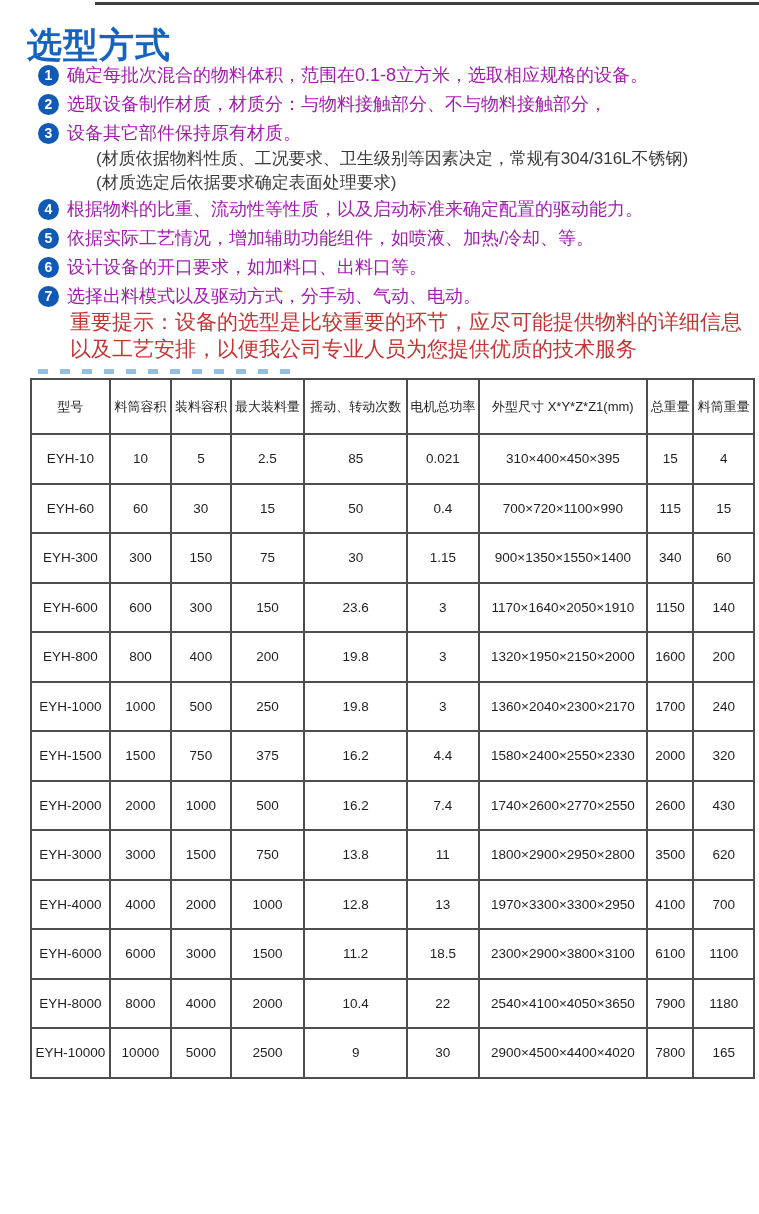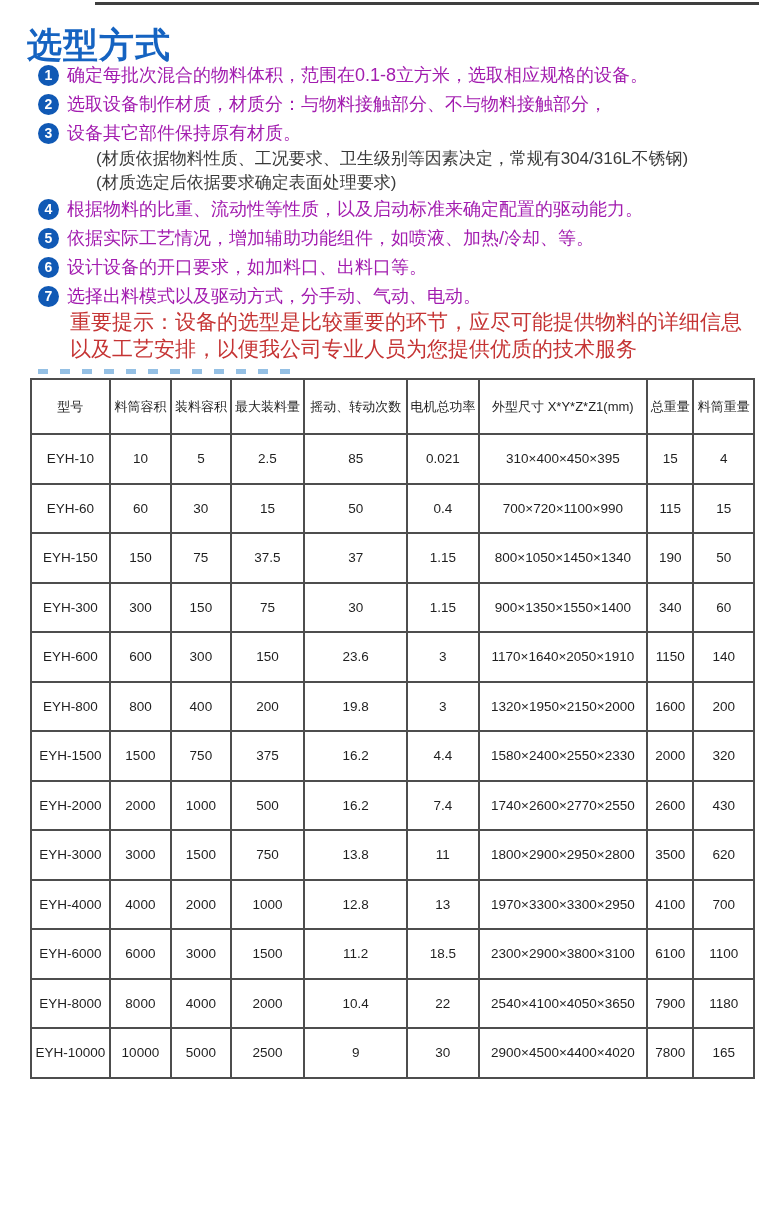--- a/index.html
+++ b/index.html
@@ -132,31 +132,20 @@
         <td>60</td>
         <td>30</td>
         <td>15</td>
         <td>50</td>
         <td>0.4</td>
         <td>700×720×1100×990</td>
         <td>115</td>
         <td>15</td>
       </tr>
       <tr>
-        <td>EYH-150</td>
-        <td>150</td>
-        <td>75</td>
-        <td>37.5</td>
-        <td>37</td>
-        <td>1.15</td>
-        <td>800×1050×1450×1340</td>
-        <td>190</td>
-        <td>50</td>
-      </tr>
-      <tr>
         <td>EYH-300</td>
         <td>300</td>
         <td>150</td>
         <td>75</td>
         <td>30</td>
         <td>1.15</td>
         <td>900×1350×1550×1400</td>
         <td>340</td>
         <td>60</td>
       </tr>
@@ -176,20 +165,31 @@
         <td>800</td>
         <td>400</td>
         <td>200</td>
         <td>19.8</td>
         <td>3</td>
         <td>1320×1950×2150×2000</td>
         <td>1600</td>
         <td>200</td>
       </tr>
       <tr>
+        <td>EYH-1000</td>
+        <td>1000</td>
+        <td>500</td>
+        <td>250</td>
+        <td>19.8</td>
+        <td>3</td>
+        <td>1360×2040×2300×2170</td>
+        <td>1700</td>
+        <td>240</td>
+      </tr>
+      <tr>
         <td>EYH-1500</td>
         <td>1500</td>
         <td>750</td>
         <td>375</td>
         <td>16.2</td>
         <td>4.4</td>
         <td>1580×2400×2550×2330</td>
         <td>2000</td>
         <td>320</td>
       </tr>

